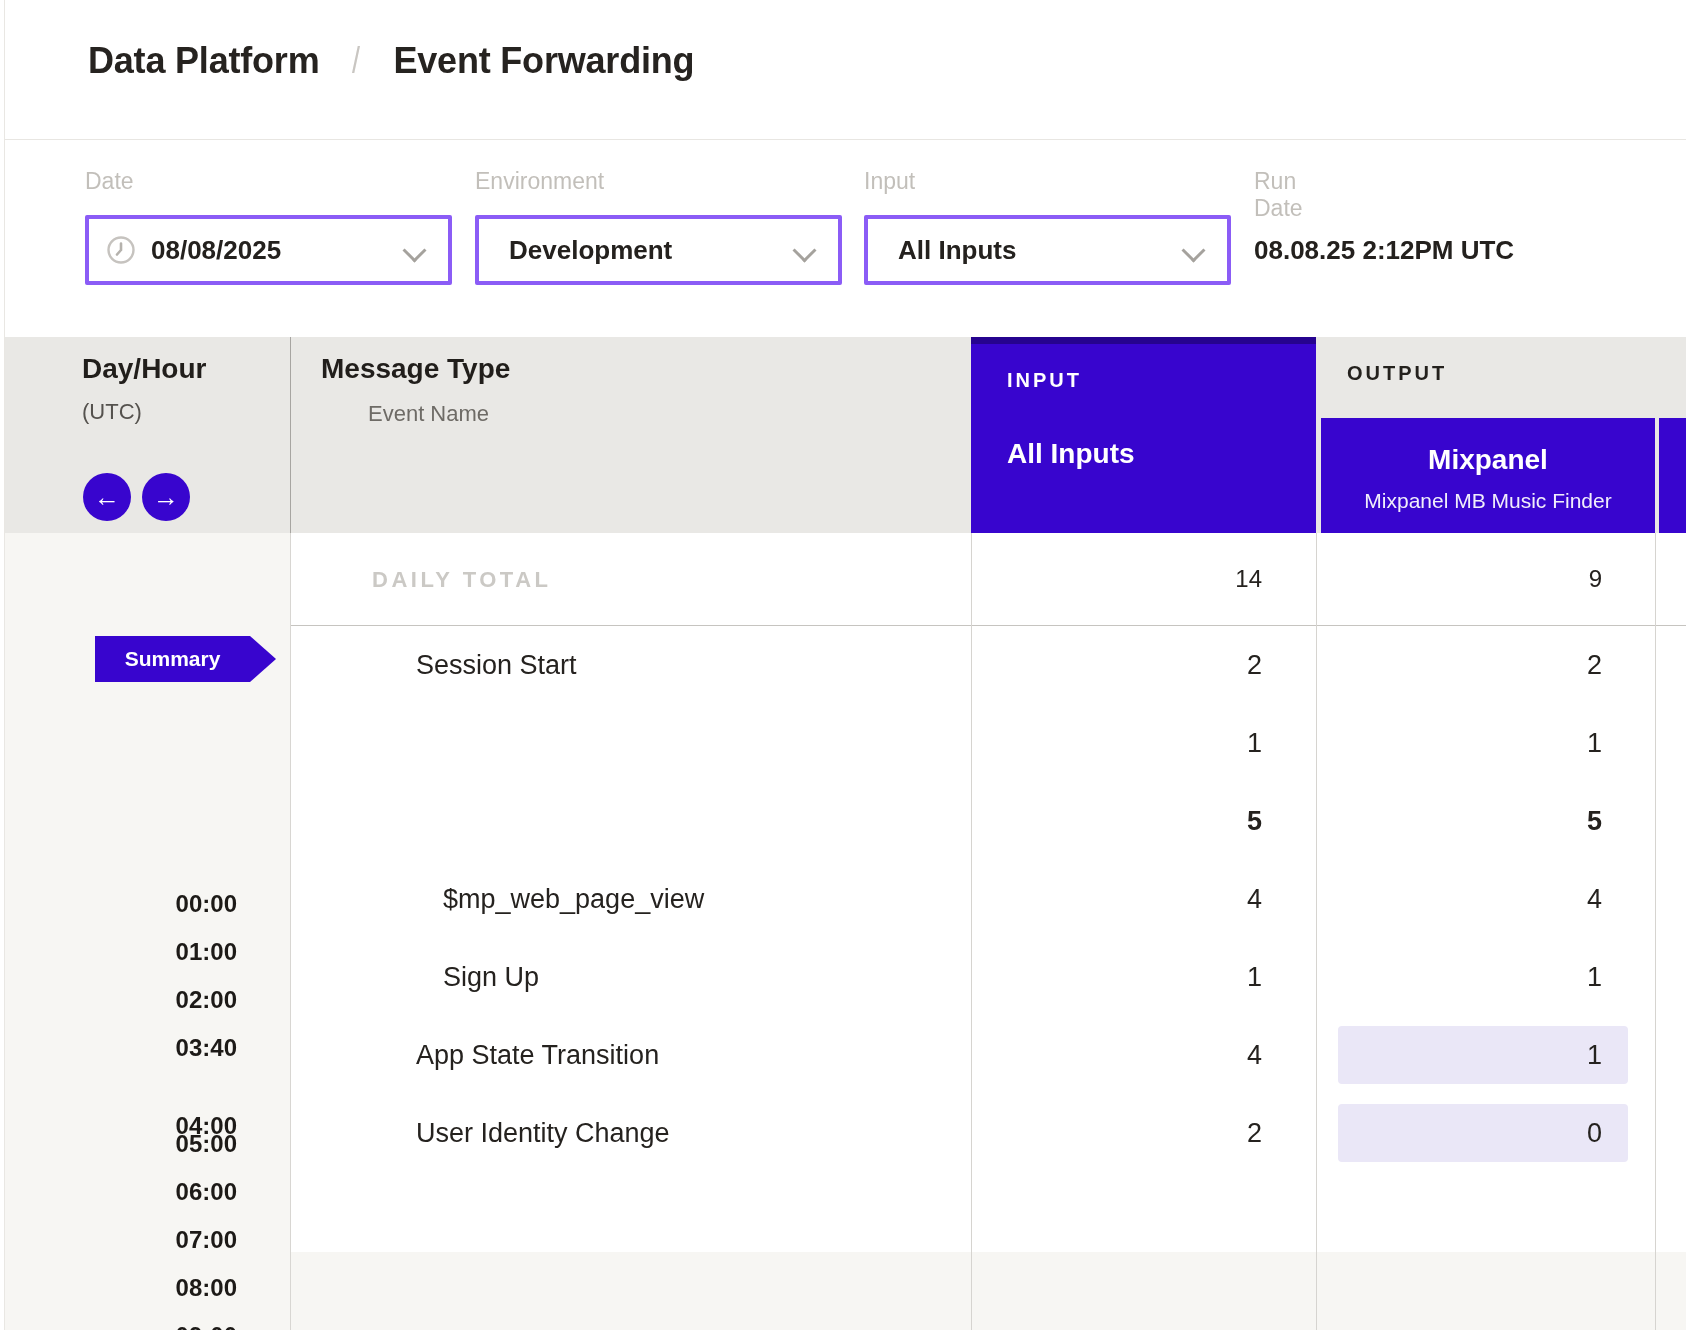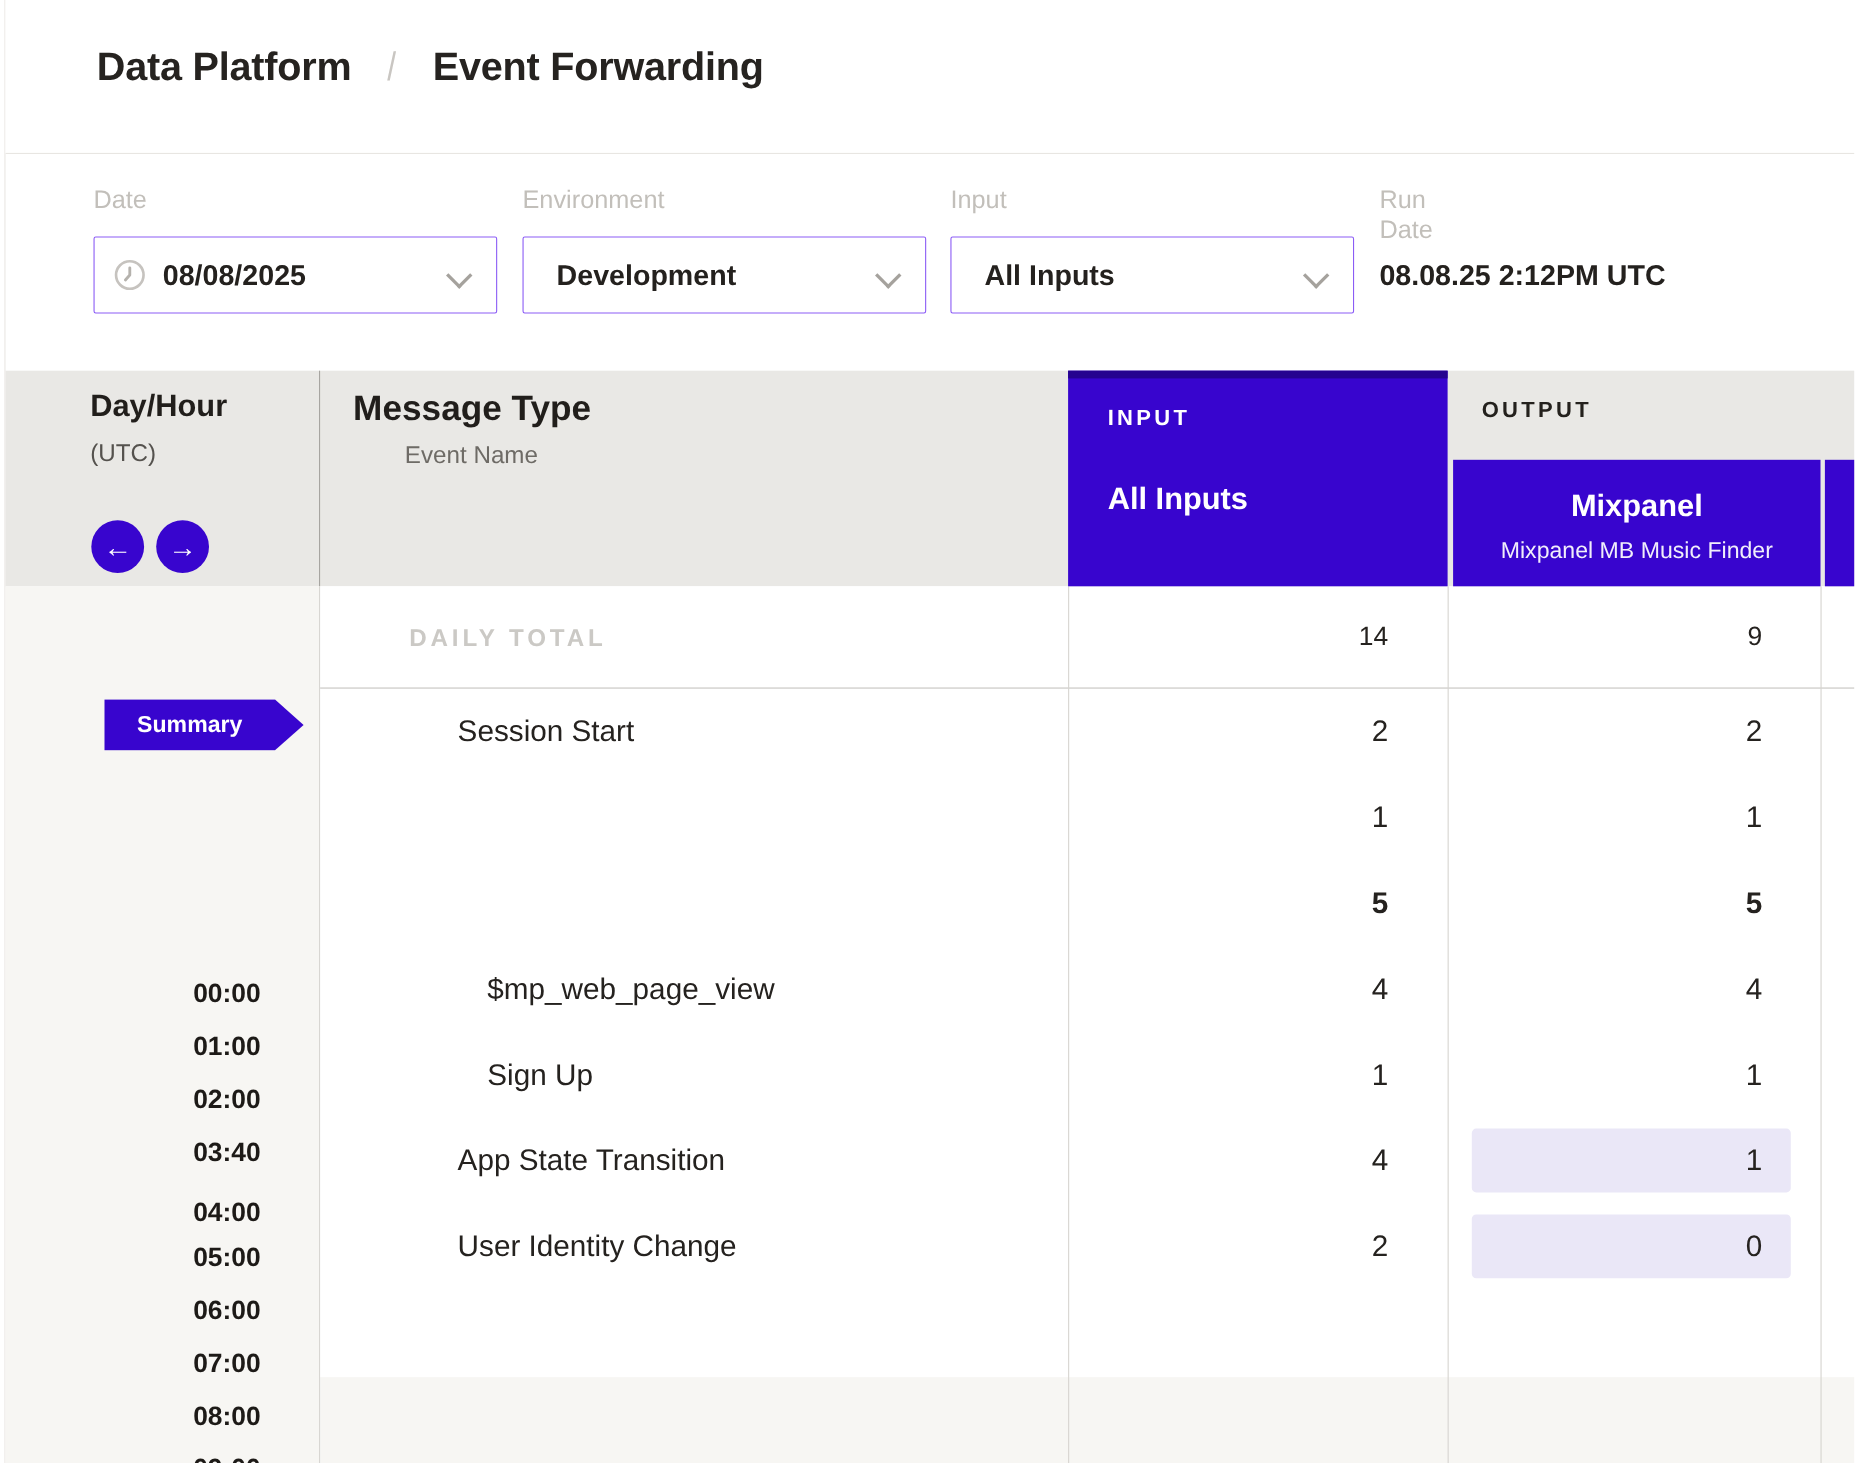--- a/index.html
+++ b/index.html
@@ -12,40 +12,40 @@
   
   .topbar{position:absolute;left:5px;top:0;right:0;height:140px;background:#fff;border-bottom:1px solid #e8e6e2;}
   .breadcrumb{position:absolute;left:83px;top:40px;display:flex;align-items:center;white-space:nowrap;}
   .crumb{font-size:36px;font-weight:600;color:#262320;letter-spacing:-0.2px;}
   .crumb-sep{font-size:36px;font-weight:300;color:#c9c6c2;margin:0 32px;transform:scaleX(.8);}
 
   
   .filters{position:absolute;left:7px;top:141px;right:0;height:196px;background:#fff;}
   .filter-group{position:absolute;top:0;}
   .filter-label{position:absolute;top:27px;font-size:23px;color:#c2bfba;}
-  .filter-box{position:absolute;top:74px;width:367px;height:70px;border:1px solid #8b5cf6;border-radius:2px;background:#fff;display:flex;align-items:center;padding:0 22px 0 17px;cursor:pointer;}
+  .filter-box{position:absolute;top:74px;width:367px;height:70px;border:4px solid #8b5cf6;border-radius:2px;background:#fff;display:flex;align-items:center;padding:0 22px 0 17px;cursor:pointer;}
   .filter-box .value{font-size:26px;font-weight:700;color:#24211e;flex:1;}
   .filter-box.no-icon{padding-left:30px;}
   .clock{width:30px;height:30px;margin-right:15px;flex:0 0 auto;}
   .chevron{width:22px;height:22px;flex:0 0 auto;position:relative;}
   .chevron::before{content:"";position:absolute;left:2px;top:3px;width:14px;height:14px;border-right:3px solid #a5a29d;border-bottom:3px solid #a5a29d;transform:rotate(45deg);}
   .run-value{position:absolute;top:74px;height:70px;display:flex;align-items:center;font-size:26px;font-weight:700;color:#24211e;white-space:nowrap;}
 
   
   .band{position:absolute;left:5px;top:337px;right:0;height:196px;background:#e9e8e5;}
   .rail-border-dark{position:absolute;left:290px;top:337px;width:1px;height:196px;background:#a7a5a1;z-index:6;}
   .rail-border-light{position:absolute;left:290px;top:533px;width:1px;height:797px;background:#d8d6d2;z-index:6;}
 
   .dayhour-title{position:absolute;left:82px;top:353px;font-size:28px;font-weight:700;color:#211e1b;}
   .dayhour-sub{position:absolute;left:82px;top:399px;font-size:22px;color:#55524e;}
   .nav-btn{position:absolute;width:48px;height:48px;border-radius:50%;background:#3805ce;color:#fff;border:none;display:flex;align-items:center;justify-content:center;font-size:26px;line-height:1;cursor:pointer;padding:0;}
   .nav-prev{left:83px;top:473px;}
   .nav-next{left:142px;top:473px;}
 
-  .msgtype-title{position:absolute;left:321px;top:353px;font-size:32px;font-weight:700;color:#211e1b;}
+  .msgtype-title{position:absolute;left:321px;top:353px;font-size:28px;font-weight:700;color:#211e1b;}
   .msgtype-sub{position:absolute;left:368px;top:401px;font-size:22px;color:#6e6b66;}
 
   .input-box{position:absolute;left:971px;top:337px;width:345px;height:196px;background:#3805ce;z-index:5;}
   .input-box .strip{position:absolute;left:0;top:0;width:100%;height:7px;background:#26038f;}
   .input-box .section{position:absolute;left:36px;top:32px;font-size:20px;font-weight:700;color:#ffffff;letter-spacing:3px;}
   .input-box .title{position:absolute;left:36px;top:101px;font-size:28px;font-weight:700;color:#ffffff;}
 
   .output-label{position:absolute;left:1347px;top:362px;font-size:20px;font-weight:700;color:#24211d;letter-spacing:3px;}
   .mixpanel-box{position:absolute;left:1321px;top:418px;width:334px;height:115px;background:#3805ce;text-align:center;z-index:5;cursor:pointer;}
   .mixpanel-box .title{position:absolute;left:0;top:26px;width:100%;font-size:28px;font-weight:700;color:#fff;}
@@ -218,21 +218,21 @@
 
   <div class="rail">
     <div class="summary-badge">
       <span class="txt">Summary</span>
       <span class="tip"></span>
     </div>
     <div class="hour" style="top:347px;">00:00</div>
     <div class="hour" style="top:395px;">01:00</div>
     <div class="hour" style="top:443px;">02:00</div>
     <div class="hour" style="top:491px;">03:40</div>
-    <div class="hour" style="top:546px;">04:00</div>
+    <div class="hour" style="top:569px;">04:00</div>
     <div class="hour" style="top:587px;">05:00</div>
     <div class="hour" style="top:635px;">06:00</div>
     <div class="hour" style="top:683px;">07:00</div>
     <div class="hour" style="top:731px;">08:00</div>
     <div class="hour" style="top:779px;">09:00</div>
 
   </div>
 </div>
 
 </body></html>

